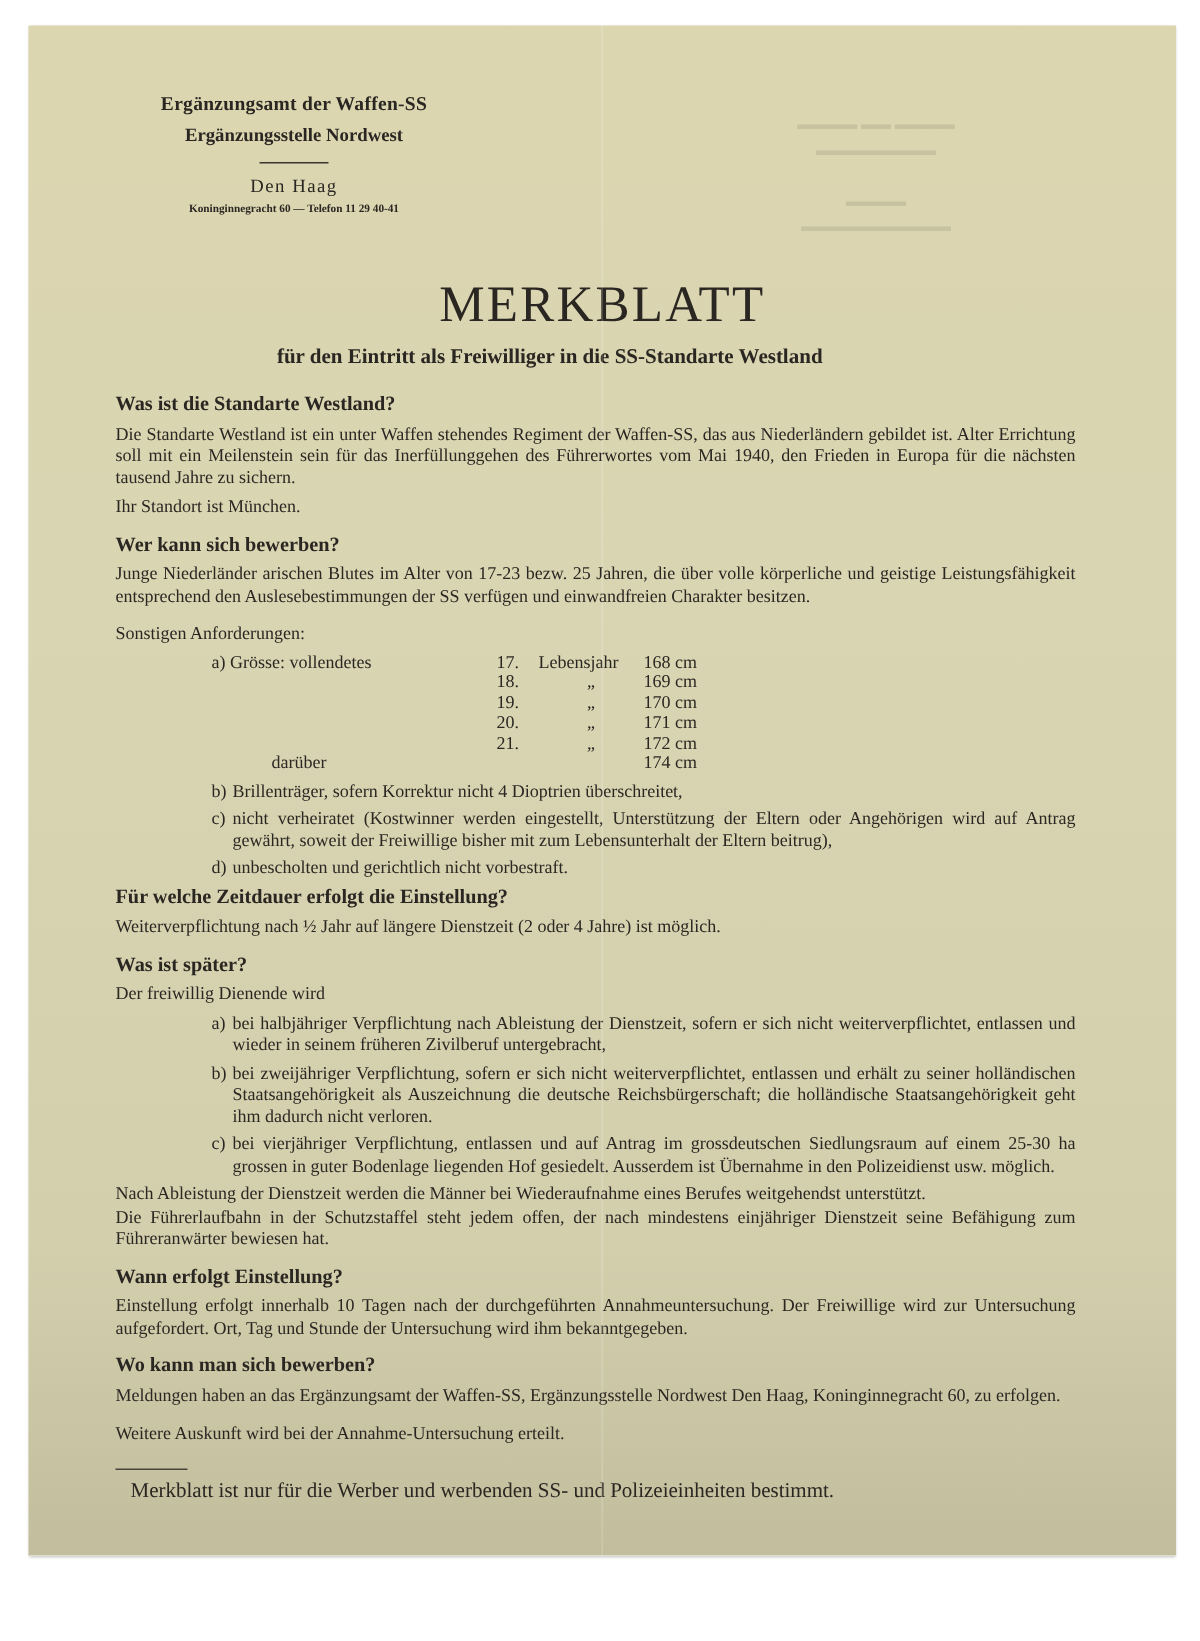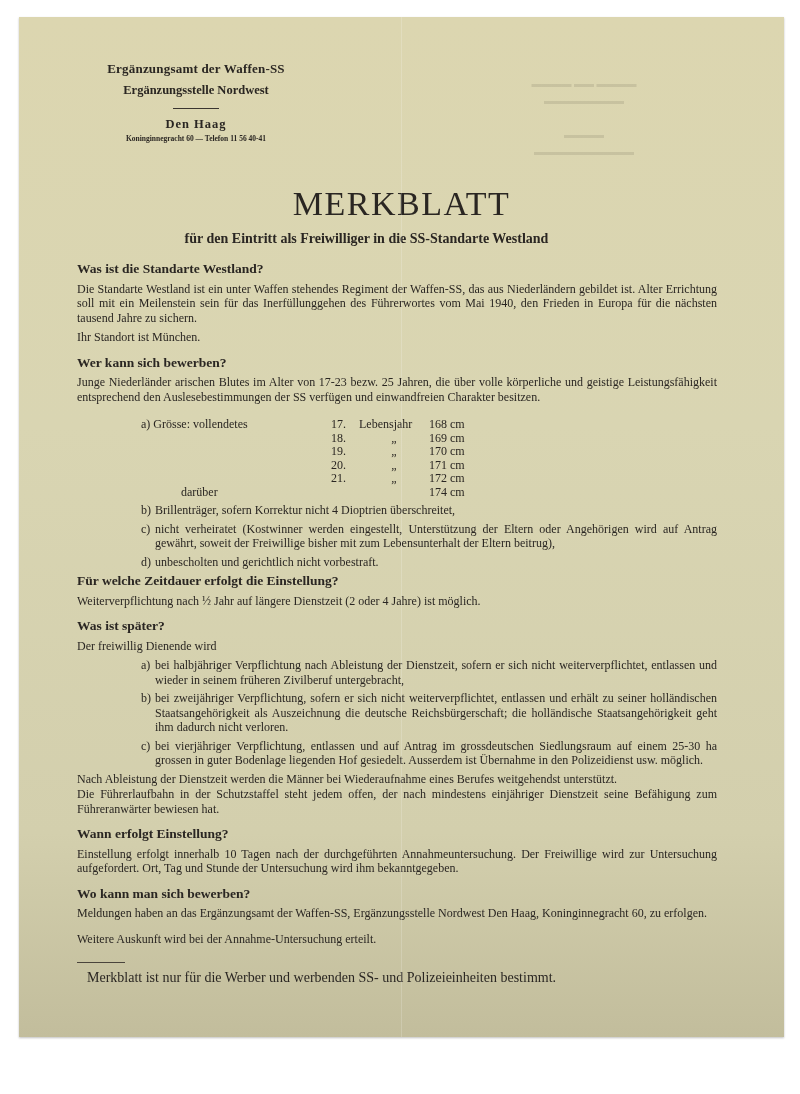--- a/index.html
+++ b/index.html
@@ -13,21 +13,21 @@
     color: #2a2622;
   }
   .paper::after {
     content: ""; position: absolute; left: 382px; top: 0; width: 1px; height: 100%;
     background: rgba(255,255,255,0.18);
   }
   .letterhead { position: absolute; left: 52px; top: 44px; width: 250px; text-align: center; }
   .lh-1 { font-weight: bold; font-size: 13px; letter-spacing: 0.2px; }
   .lh-2 { font-weight: bold; font-size: 12.5px; margin-top: 6px; }
   .lh-rule { width: 46px; height: 1px; background: #3a3530; margin: 10px auto 8px; }
-  .lh-3 { font-weight: bold; font-size: 12.5px; letter-spacing: 1px; }
+  .lh-3 { font-weight: normal; font-size: 12.5px; letter-spacing: 1px; }
   .lh-4 { font-weight: bold; font-size: 7.5px; margin-top: 2px; }
   .ghost { position: absolute; left: 465px; top: 58px; width: 200px; text-align: center; color: rgba(60,50,40,0.12); font-size: 10px; line-height: 17px; }
   .title { position: absolute; left: 0; top: 168px; width: 765px; text-align: center; font-size: 34px; letter-spacing: 1.5px; font-weight: normal; }
   .subtitle { position: absolute; left: 0; top: 214px; width: 695px; text-align: center; font-size: 14px; font-weight: bold; }
   .content { position: absolute; left: 56px; top: 245px; width: 642px; font-size: 12px; line-height: 14.5px; }
   .h { font-weight: bold; font-size: 13.5px; margin: 0 0 5px 2px; }
   .p { margin: 0 0 5px 2px; text-align: justify; }
   .gap { height: 6px; }
   .req-table { margin: 3px 0 4px 66px; border-collapse: collapse; font-size: 12px; line-height: 13.5px; }
   .req-table td { padding: 0; vertical-align: top; }
@@ -46,41 +46,42 @@
 </head>
 <body>
 
 <div class="paper">
 
   <div class="letterhead">
     <div class="lh-1">Ergänzungsamt der Waffen-SS</div>
     <div class="lh-2">Ergänzungsstelle Nordwest</div>
     <div class="lh-rule"></div>
     <div class="lh-3">Den Haag</div>
-    <div class="lh-4">Koninginnegracht 60 — Telefon 11 56 40-41</div>
+    <div class="lh-4">Koninginnegracht 60 — Telefon 11 29 40-41</div>
   </div>
 
   <div class="ghost">▬▬▬▬ ▬▬ ▬▬▬▬<br>▬▬▬▬▬▬▬▬<br><br>▬▬▬▬<br>▬▬▬▬▬▬▬▬▬▬</div>
 
   <div class="title">MERKBLATT</div>
   <div class="subtitle">für den Eintritt als Freiwilliger in die SS-Standarte Westland</div>
 
   <div class="content">
 
     <div>
       <div class="h">Was ist die Standarte Westland?</div>
       <div class="p">Die Standarte Westland ist ein unter Waffen stehendes Regiment der Waffen-SS, das aus Niederländern gebildet ist. Alter Errichtung soll mit ein Meilenstein sein für das Inerfüllunggehen des Führerwortes vom Mai 1940, den Frieden in Europa für die nächsten tausend Jahre zu sichern.</div>
       <div class="p">Ihr Standort ist München.</div>
     </div>
     <div class="gap"></div>
 
     <div>
       <div class="h">Wer kann sich bewerben?</div>
       <div class="p">Junge Niederländer arischen Blutes im Alter von 17-23 bezw. 25 Jahren, die über volle körperliche und geistige Leistungsfähigkeit entsprechend den Auslesebestimmungen der SS verfügen und einwandfreien Charakter besitzen.</div>
       <div class="gap"></div>
+      <div class="p">Sonstigen Anforderungen:</div>
       <table class="req-table">
         <tbody>
             <tr>
           <td class="c1">a) Grösse: vollendetes</td>
           <td class="c2">17.</td>
           <td class="c3">Lebensjahr</td>
           <td class="c4">168 cm</td>
         </tr>
         <tr>
           <td class="c1"></td>

